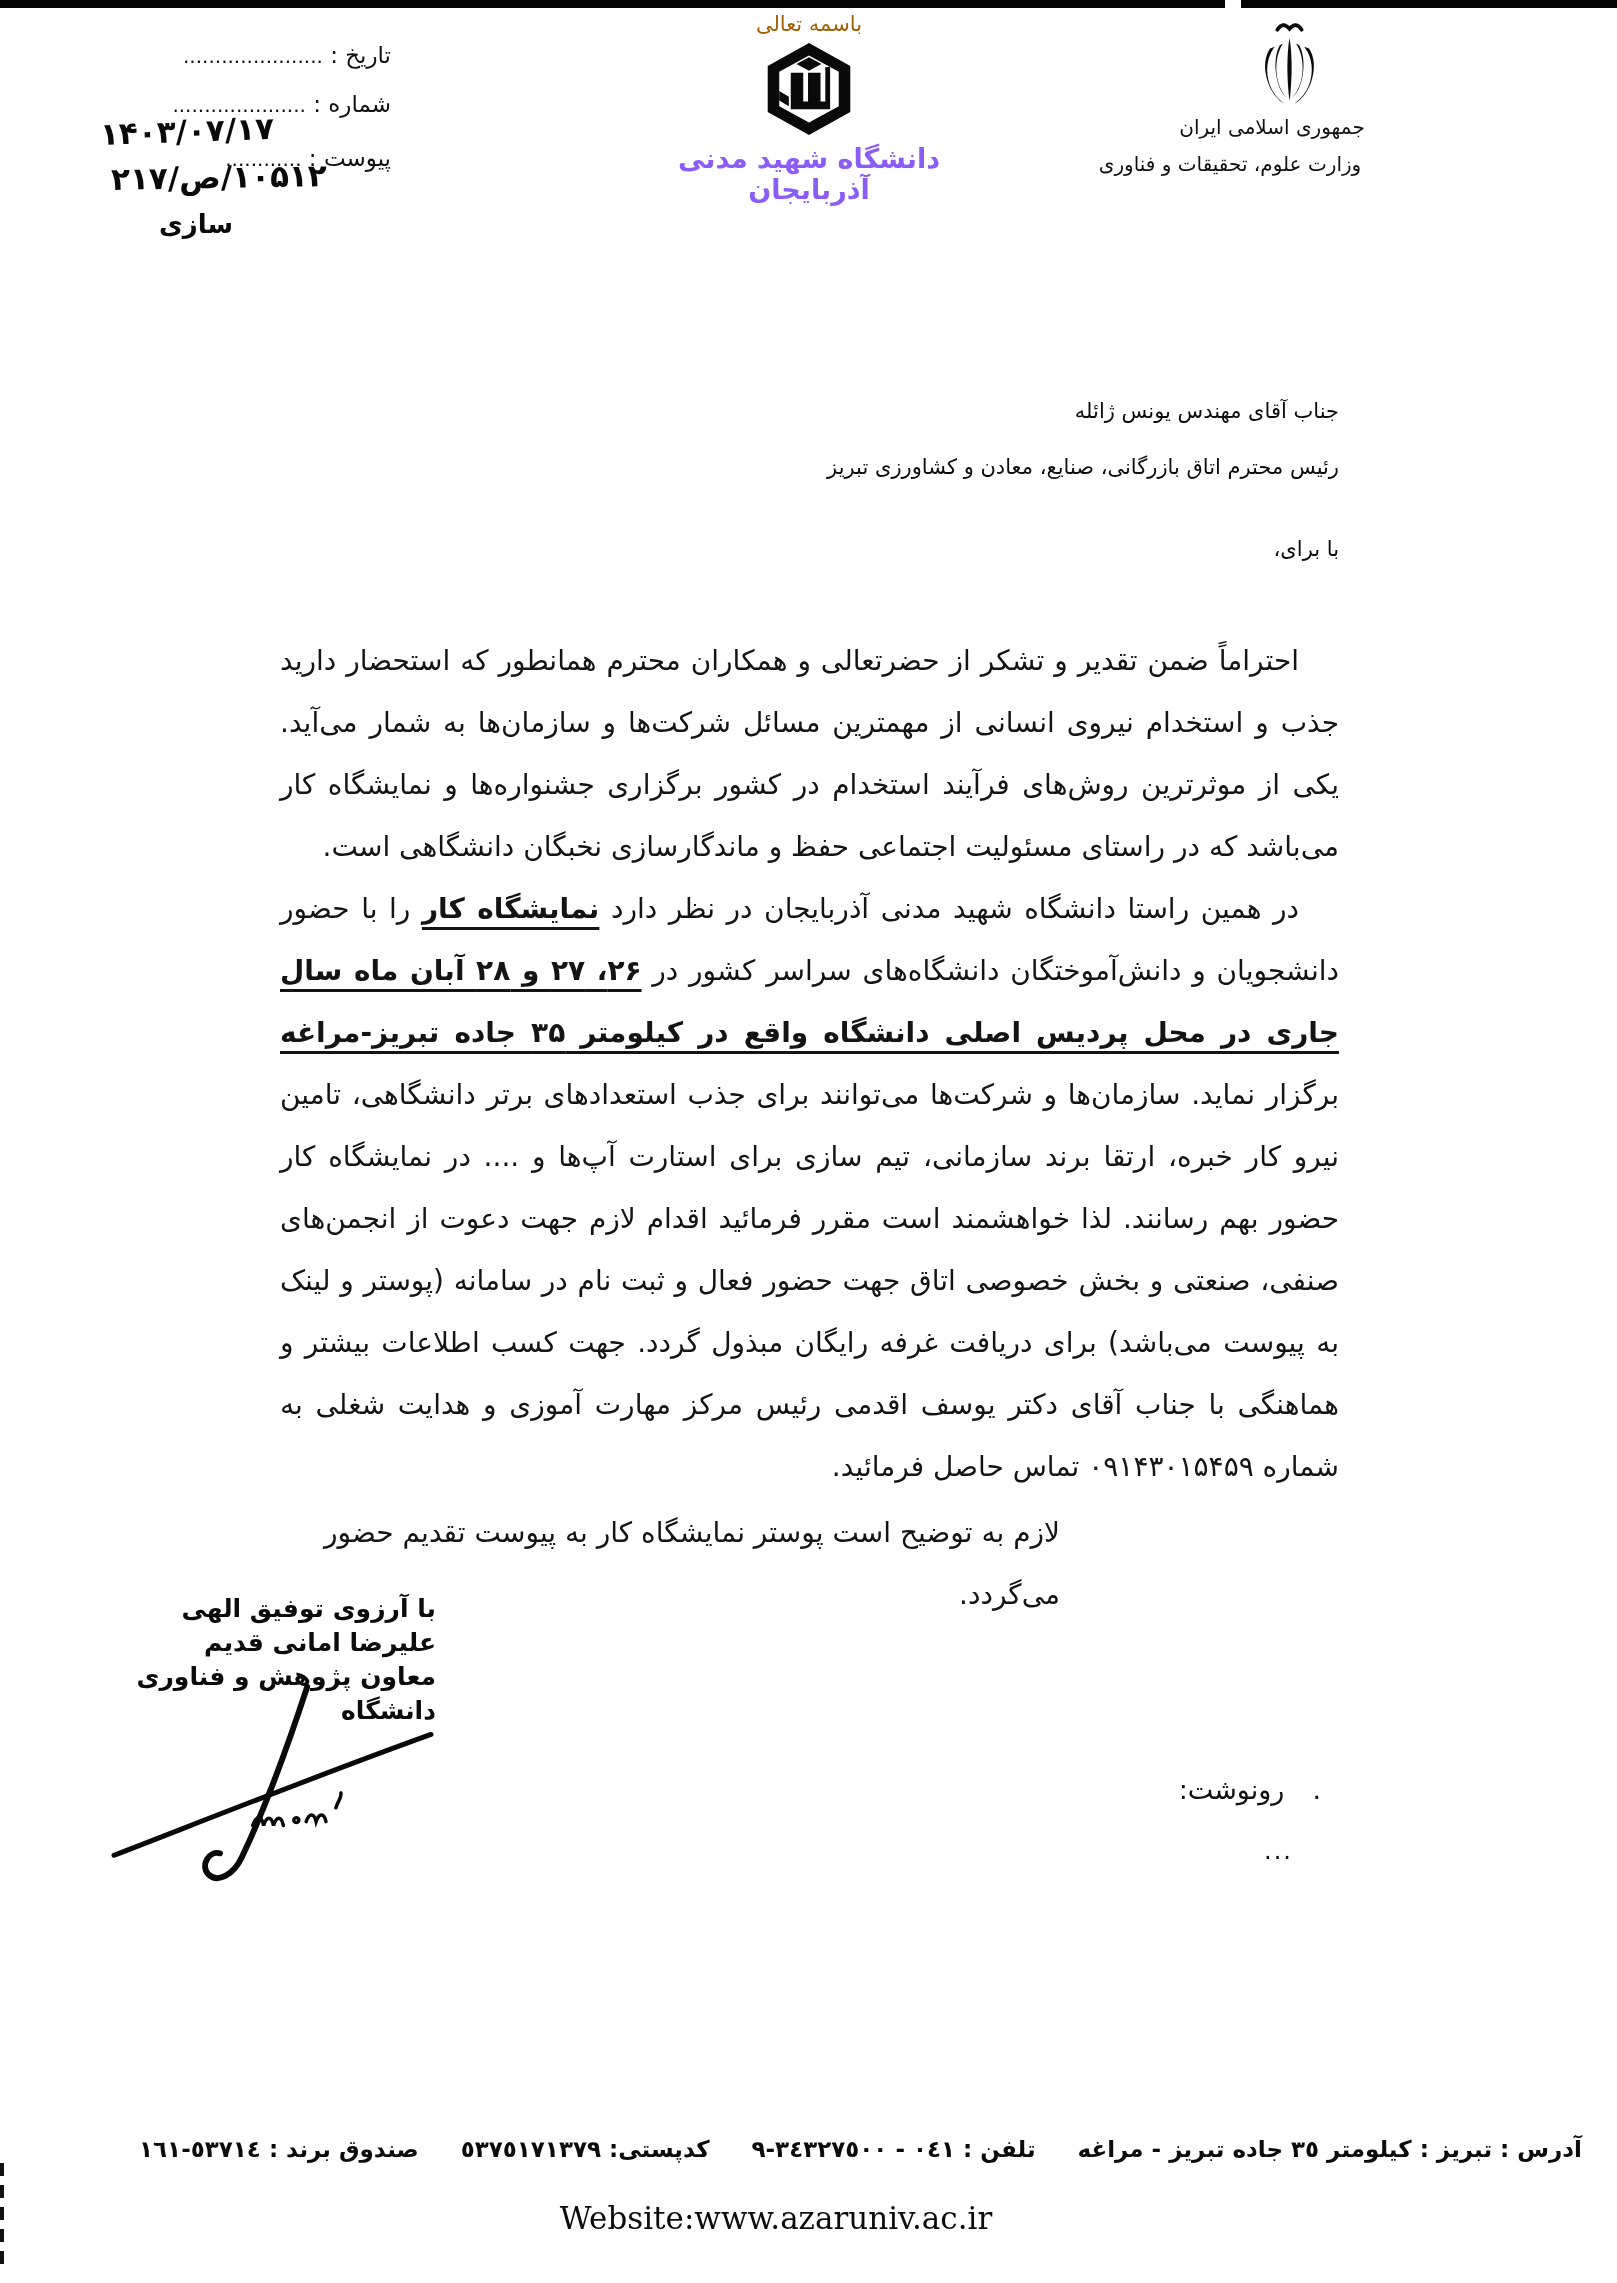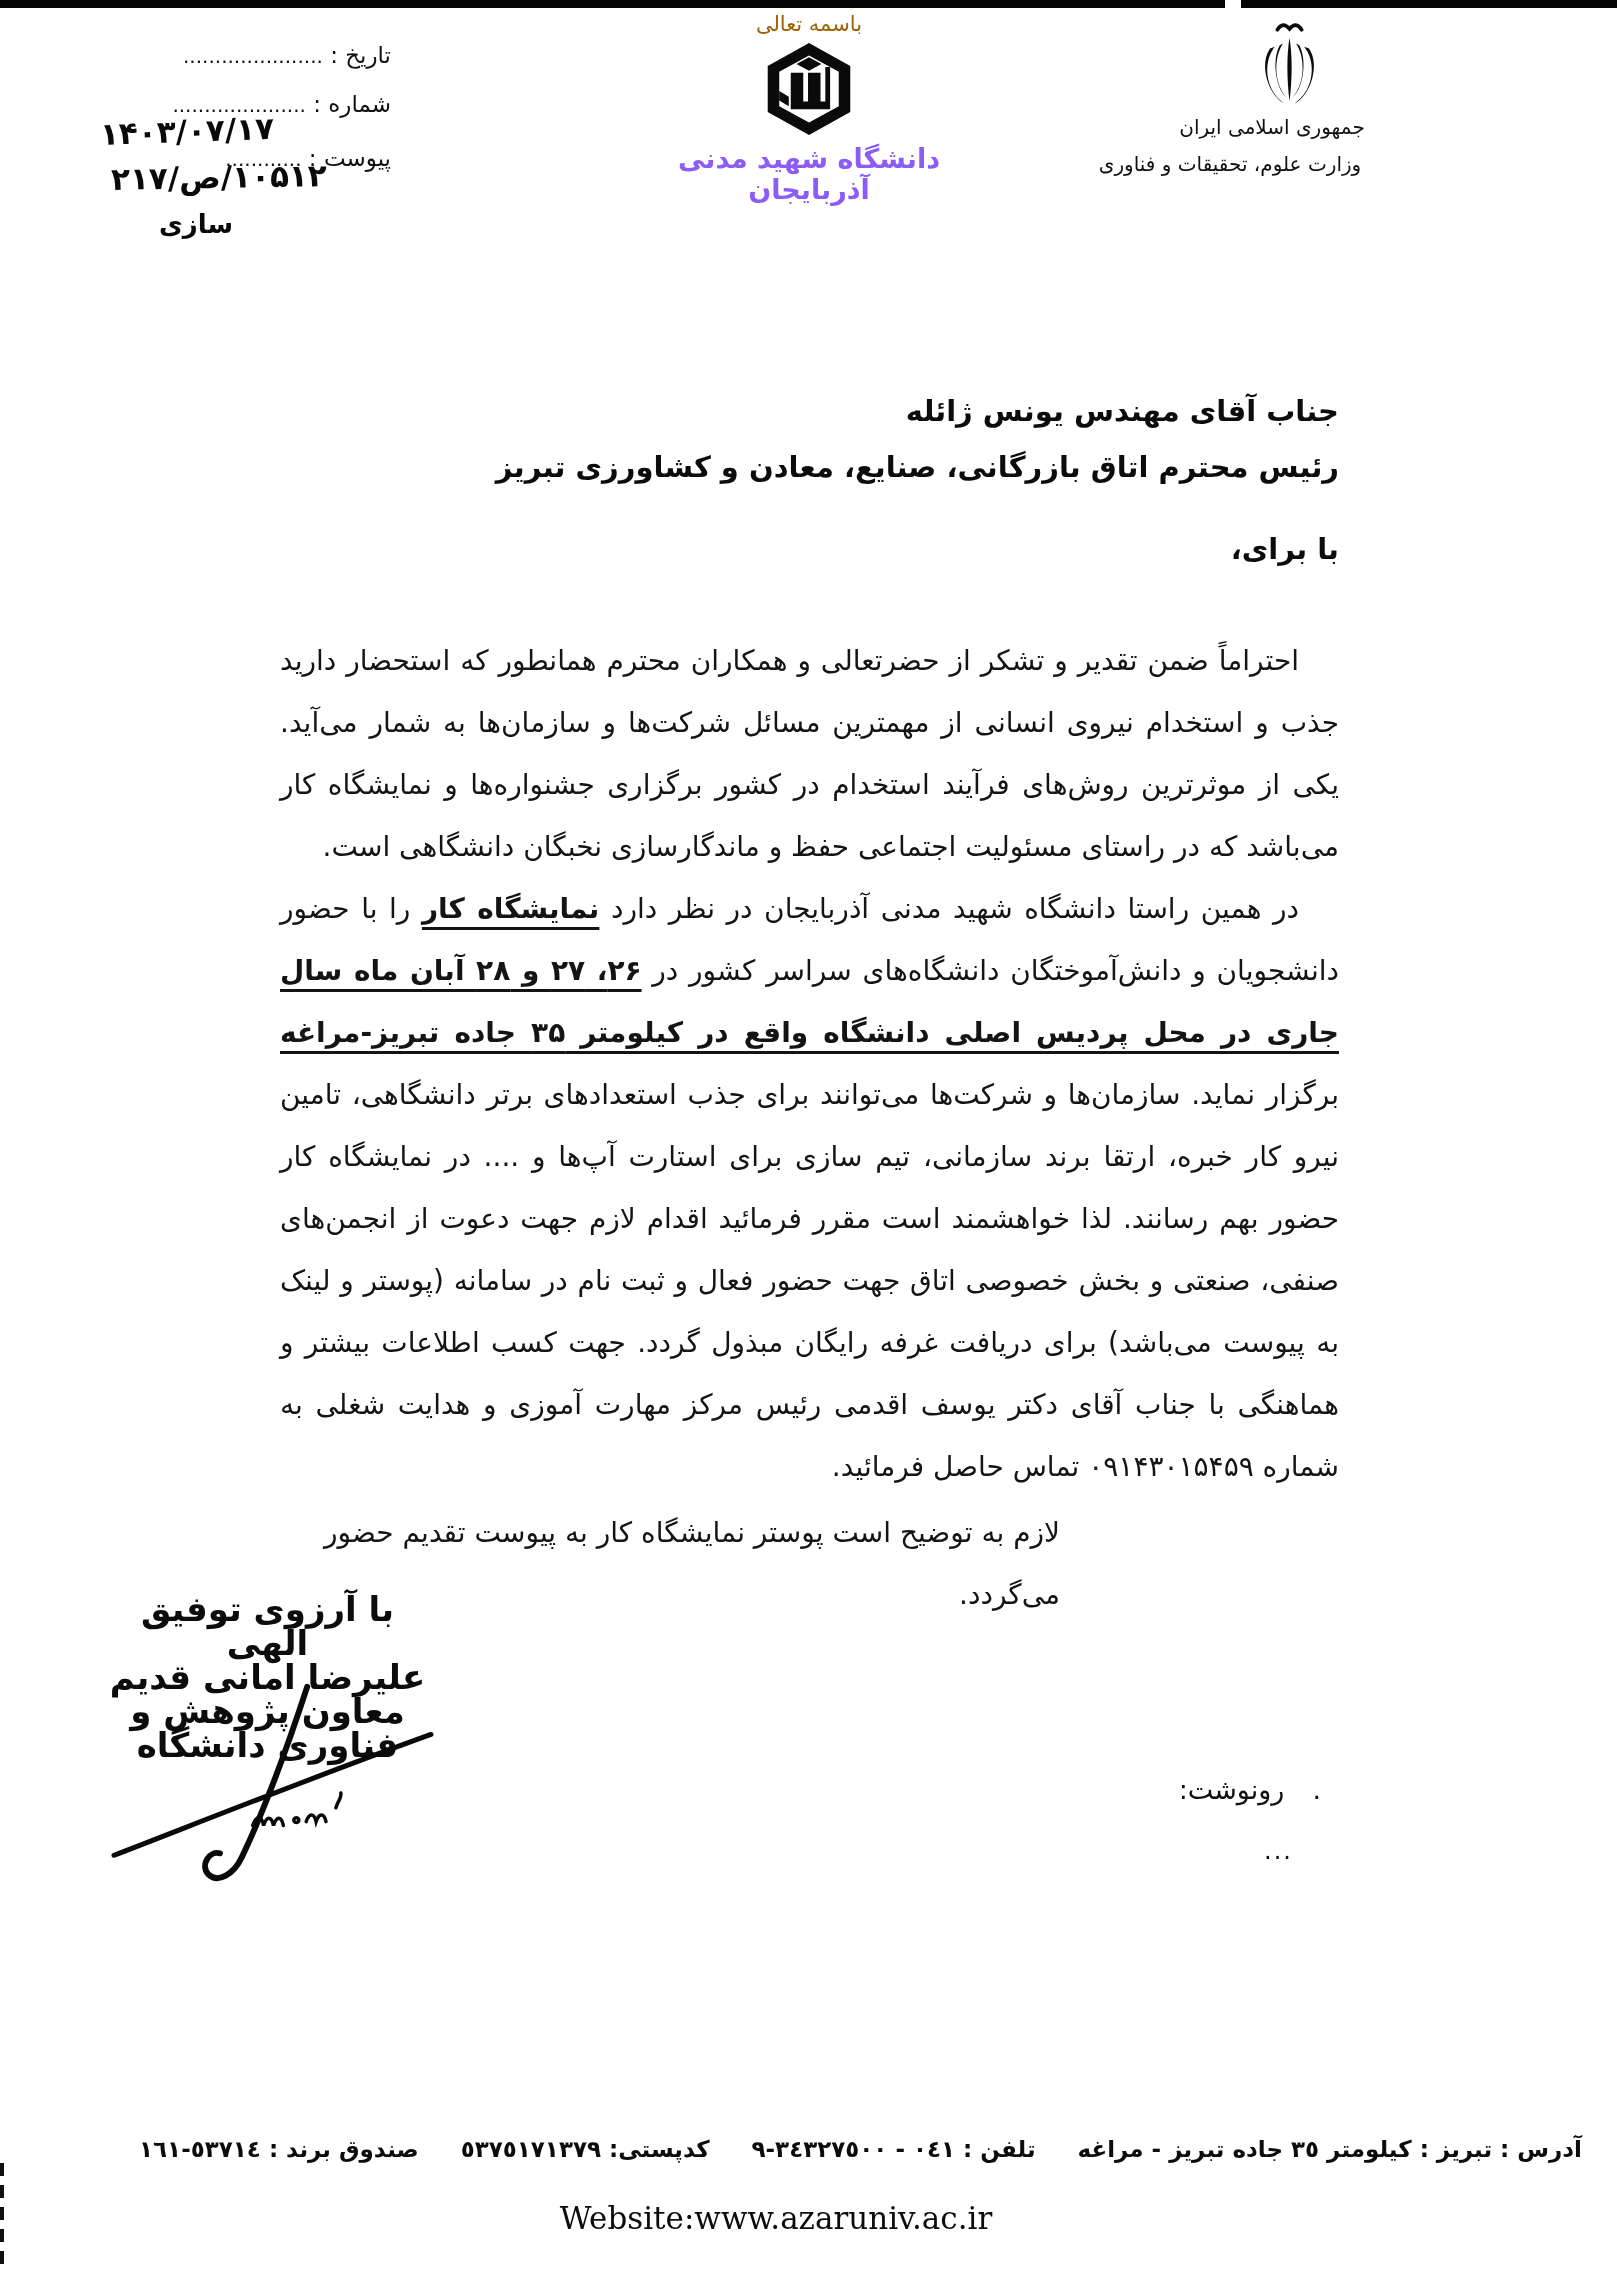--- a/index.html
+++ b/index.html
@@ -37,35 +37,35 @@
   .meta-row { position:absolute; right:10px; white-space:nowrap; }
   .meta-row.r1 { top:12px; } .meta-row.r2 { top:61px; } .meta-row.r3 { top:115px; }
   .meta-dots { font-size:20px; letter-spacing:1.5px; }
   .hw { position:absolute; font-weight:bold; white-space:nowrap; color:#0a0a0a; }
   .hw-date { top:83px; left:46px; font-size:31px; transform:rotate(-2deg); }
   .hw-num  { top:129px; left:57px; font-size:31px; transform:rotate(-1deg); }
   .hw-attach { top:179px; left:105px; font-size:26px; }
 
   
   .recipient { position:absolute; right:279px; top:392px; direction:rtl; text-align:right;
-    font-weight:bold; font-size:29px; line-height:38px; color:#0c0c0c; }
+    font-weight:normal; font-size:21px; line-height:38px; color:#0c0c0c; }
   .recipient .line { margin-bottom:18px; white-space:nowrap; }
   .salutation { margin-top:44px; }
 
   
   .body-text { position:absolute; right:279px; left:280px; top:630px; direction:rtl;
     text-align:justify; font-size:28px; line-height:62px; color:#141414; }
   .body-text p { margin:0; text-indent:40px; }
   .bu { font-weight:bold; text-decoration:underline; text-decoration-thickness:2.5px;
     text-underline-offset:9px; }
   .p-note { text-indent:0 !important; padding-right:279px; text-align:right; margin-top:4px !important; }
 
   
-  .signature { position:absolute; left:99px; top:1592px; width:337px; text-align:center;
-    direction:rtl; font-size:34px; font-weight:bold; line-height:34px; color:#0c0c0c; }
+  .signature { position:absolute; left:99px; top:1592px; width:337px; 
+    direction:rtl; font-size:25px; font-weight:bold; line-height:34px; color:#0c0c0c; }
   .sig-scribble { position:absolute; left:102px; top:1675px; width:342px; height:213px; }
 
   
   .cc { position:absolute; right:297px; top:1774px; direction:rtl; font-size:27px; color:#111; }
   .cc-bullet { margin-left:28px; }
   .cc-dots { margin-top:32px; padding-right:28px; text-align:right; font-size:24px; letter-spacing:2px; }
 
   
   .footer { position:absolute; left:139px; right:36px; top:2136px; direction:rtl;
     display:flex; justify-content:space-between; align-items:baseline;

